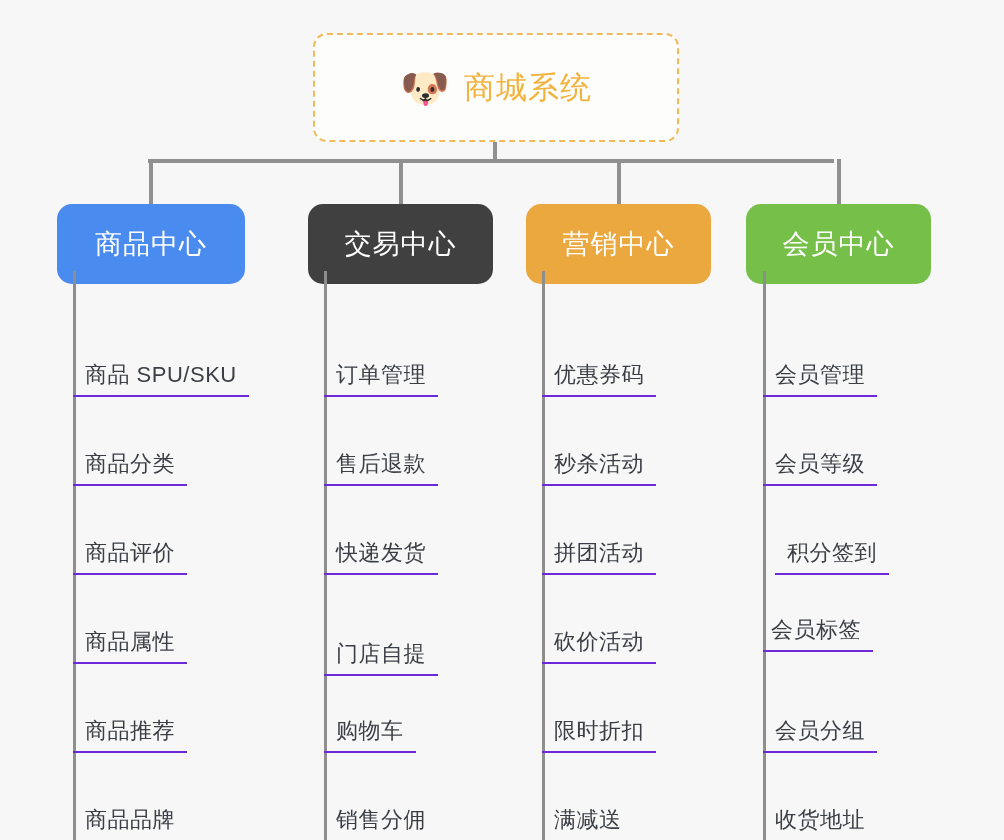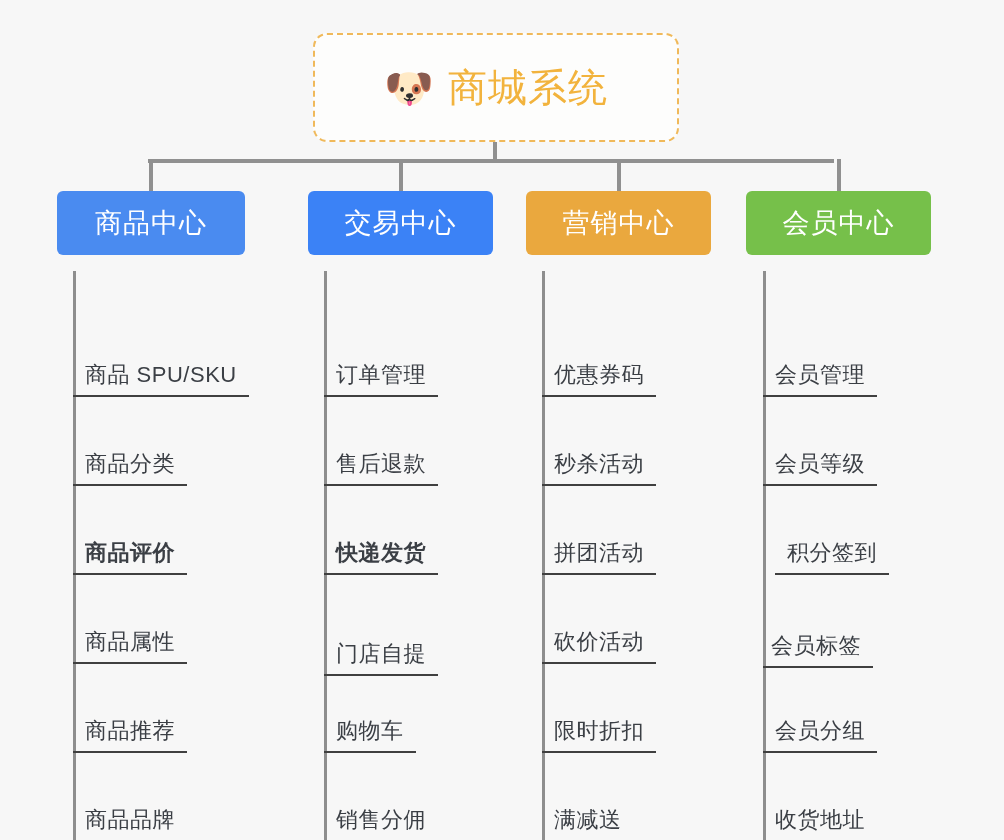--- a/index.html
+++ b/index.html
@@ -34,21 +34,21 @@
     align-items: center;
     justify-content: center;
     gap: 14px;
   }
   .root-emoji {
     font-size: 40px;
     line-height: 1;
     filter: saturate(1.05);
   }
   .root-title {
-    font-size: 39px;
+    font-size: 31px;
     color: #f2b33d;
     letter-spacing: 1px;
     white-space: nowrap;
   }
 
   
   .conn {
     position: absolute;
     background: #909090;
   }
@@ -66,23 +66,23 @@
   }
   .conn-drop {
     top: 159px;
     width: 4px;
     height: 48px;
   }
 
   
   .cat-card {
     position: absolute;
-    top: 191px;
-    height: 64px;
-    border-radius: 6px;
+    top: 204px;
+    height: 80px;
+    border-radius: 15px;
     display: flex;
     align-items: center;
     justify-content: center;
   }
   .cat-label {
     font-size: 27px;
     color: #ffffff;
     letter-spacing: 1px;
     white-space: nowrap;
   }
@@ -101,21 +101,21 @@
   }
   .leaf-item {
     position: absolute;
     left: 0;
     height: 89px;
     box-sizing: border-box;
     display: flex;
     align-items: flex-end;
     justify-content: center;
     padding: 0 12px 8px 12px;
-    border-bottom: 2px solid #404040;
+    border-bottom: 2px solid #6d28d9;
   }
   .leaf-label {
     font-size: 22px;
     color: #3b3f45;
     white-space: nowrap;
     letter-spacing: 0.5px;
     line-height: 1.1;
   }
 </style>
 </head>
@@ -137,46 +137,46 @@
         <span class="cat-label">商品中心</span>
       </div>
       <div class="leaf-col" style="left: 73px; height: 574px;">
         <div class="leaf-spine" style="height: 571px;"></div>
         <div class="leaf-item" style="top: 37px;">
           <span class="leaf-label">商品 SPU/SKU</span>
         </div>
         <div class="leaf-item" style="top: 126px;">
           <span class="leaf-label">商品分类</span>
         </div>
-        <div class="leaf-item" style="top: 215px; font-weight: bold;">
+        <div class="leaf-item" style="top: 215px;">
           <span class="leaf-label">商品评价</span>
         </div>
         <div class="leaf-item" style="top: 304px;">
           <span class="leaf-label">商品属性</span>
         </div>
         <div class="leaf-item" style="top: 393px;">
           <span class="leaf-label">商品推荐</span>
         </div>
         <div class="leaf-item" style="top: 482px;">
           <span class="leaf-label">商品品牌</span>
         </div>
       </div>
       <div class="conn conn-drop" style="left: 398.5px;"></div>
-      <div class="cat-card" style="left: 308px; width: 185px; background: #3b82f6;">
+      <div class="cat-card" style="left: 308px; width: 185px; background: #404040;">
         <span class="cat-label">交易中心</span>
       </div>
       <div class="leaf-col" style="left: 324px; height: 574px;">
         <div class="leaf-spine" style="height: 571px;"></div>
         <div class="leaf-item" style="top: 37px;">
           <span class="leaf-label">订单管理</span>
         </div>
         <div class="leaf-item" style="top: 126px; justify-content: flex-end;">
           <span class="leaf-label">售后退款</span>
         </div>
-        <div class="leaf-item" style="top: 215px; font-weight: bold;">
+        <div class="leaf-item" style="top: 215px;">
           <span class="leaf-label">快递发货</span>
         </div>
         <div class="leaf-item" style="top: 304px; margin-top: 12px;">
           <span class="leaf-label">门店自提</span>
         </div>
         <div class="leaf-item" style="top: 393px;">
           <span class="leaf-label">购物车</span>
         </div>
         <div class="leaf-item" style="top: 482px;">
           <span class="leaf-label">销售分佣</span>
@@ -215,21 +215,21 @@
         <div class="leaf-spine" style="height: 571px;"></div>
         <div class="leaf-item" style="top: 37px;">
           <span class="leaf-label">会员管理</span>
         </div>
         <div class="leaf-item" style="top: 126px;">
           <span class="leaf-label">会员等级</span>
         </div>
         <div class="leaf-item" style="top: 215px; margin-left: 12px;">
           <span class="leaf-label">积分签到</span>
         </div>
-        <div class="leaf-item" style="top: 308px; padding-left: 8px;">
+        <div class="leaf-item" style="top: 292px; padding-left: 8px;">
           <span class="leaf-label">会员标签</span>
         </div>
         <div class="leaf-item" style="top: 393px;">
           <span class="leaf-label">会员分组</span>
         </div>
         <div class="leaf-item" style="top: 482px;">
           <span class="leaf-label">收货地址</span>
         </div>
       </div>
     </div>

